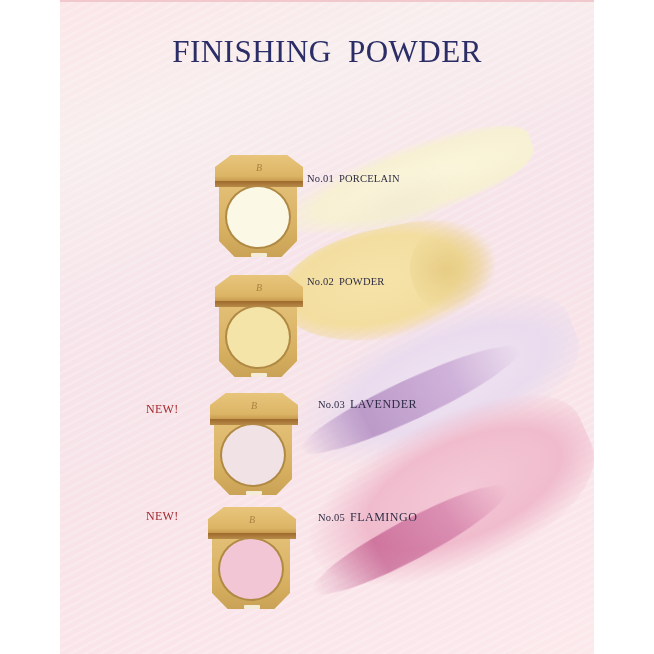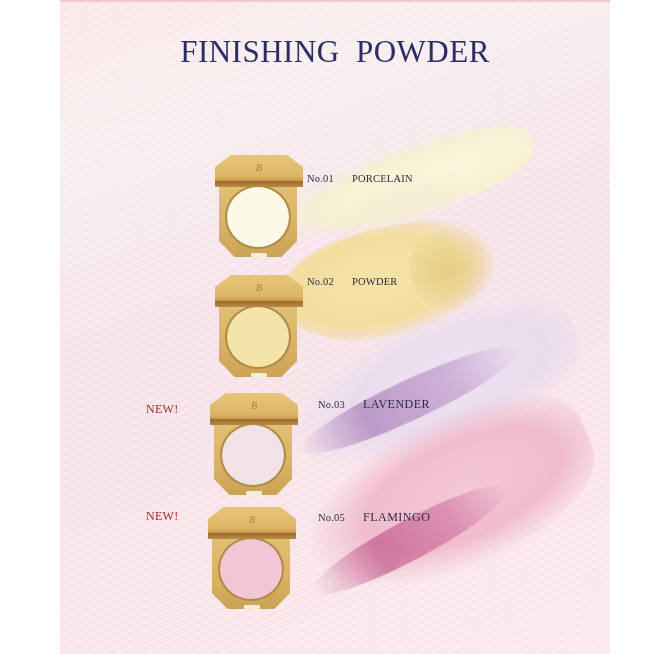--- a/index.html
+++ b/index.html
@@ -5,21 +5,20 @@
     html, body { margin: 0; padding: 0; }
     body {
       width: 654px; height: 654px; background: #ffffff; position: relative; overflow: hidden;
       font-family: "Liberation Serif", "DejaVu Serif", serif;
     }
     .poster {
       position: absolute; left: 60px; top: 0; width: 534px; height: 654px; overflow: hidden;
       background:
         repeating-linear-gradient(-28deg, rgba(255,255,255,0.18) 0px, rgba(255,255,255,0.18) 2px, rgba(255,255,255,0) 3px, rgba(255,255,255,0) 7px),
         linear-gradient(160deg, #fbe6e8 0%, #f8eeee 18%, #f6e4ea 40%, #f7e3e8 60%, #fae6ea 80%, #fbe9ec 100%);
-      padding-left: 16px;
     }
     .top-band { position:absolute; left:0; top:0; width:100%; height:2px; background:#f1c9cc; }
 
     .title {
       position: absolute; left: 0; width: 100%; text-align: center;
       color: #2b2e66; font-size: 31px; letter-spacing: 0.5px; line-height: 34px;
       font-family: "Liberation Serif", "DejaVu Serif", serif;
     }
     .title.l1 { top: 35px; word-spacing: 8px; }
     .title.l2 { top: 67px; }
@@ -92,21 +91,21 @@
       color: #a9823f; font-size: 10px; font-style: italic; text-align: center; line-height: 10px;
     }
     .compact .tab {
       position:absolute; left: 36px; top: 98px; width: 16px; height: 4px; background: #f4ecd6; border-radius: 1px;
     }
 
     .shade-label {
       position:absolute; color: #2e2c44; font-size: 10.5px; letter-spacing: 0.2px;
       font-family: "Liberation Serif", "DejaVu Serif", serif;
     }
-    .shade-label .name { margin-left: 18px; }
+    .shade-label .name { margin-left: 5px; }
     .shade-label.small .name { font-size: 12px; letter-spacing: 0.5px; }
 
     .new-badge {
       position:absolute; color: #a5282c; font-size: 12px; letter-spacing: 0.3px;
       font-family: "Liberation Serif", "DejaVu Serif", serif;
     }
   </style>
 </head>
 <body>
 

